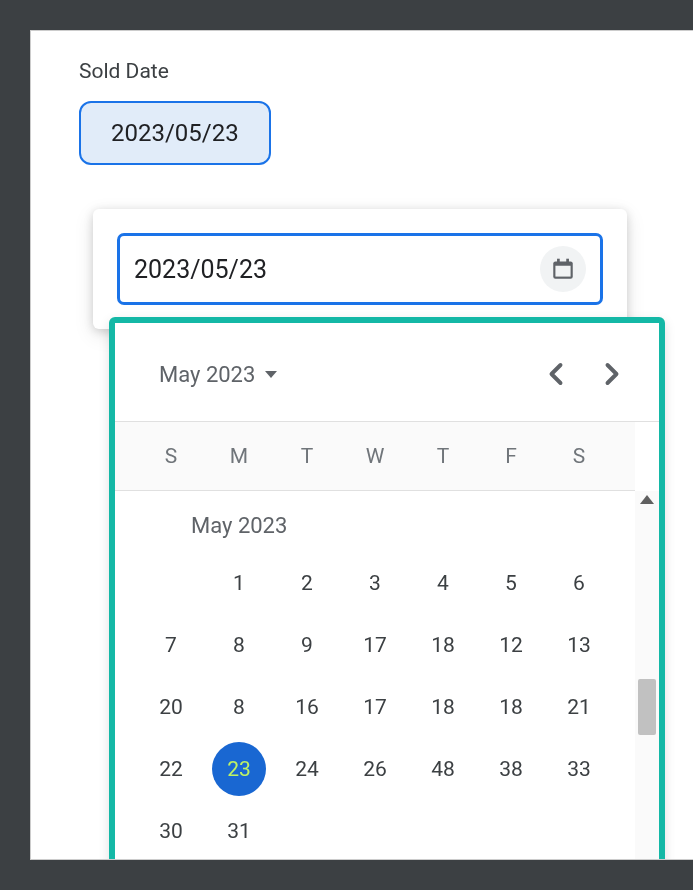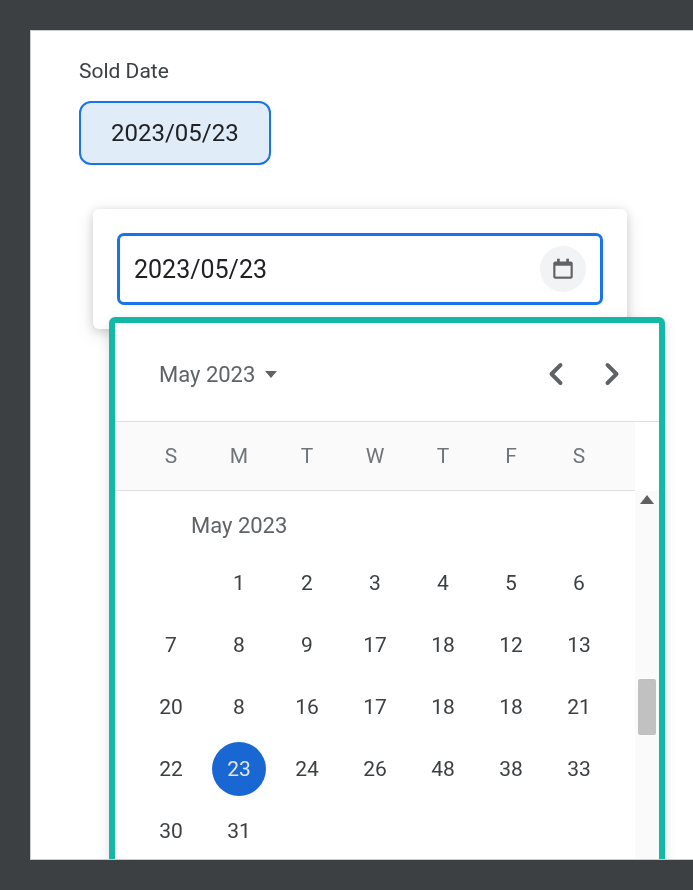--- a/index.html
+++ b/index.html
@@ -152,21 +152,21 @@
     align-items: center;
     justify-content: center;
     font-size: 21px;
     color: #3c4043;
     border-radius: 50%;
     cursor: pointer;
   }
   .day-cell.empty { cursor: default; }
   .day-cell.selected {
     background: #1967d2;
-    color: #e5e5e5;
+    color: #bef264;
     width: 54px;
     height: 54px;
     margin: 0 auto;
   }
   .scrollbar {
     width: 24px;
     background: #fafafa;
     position: relative;
   }
   .scroll-up {

